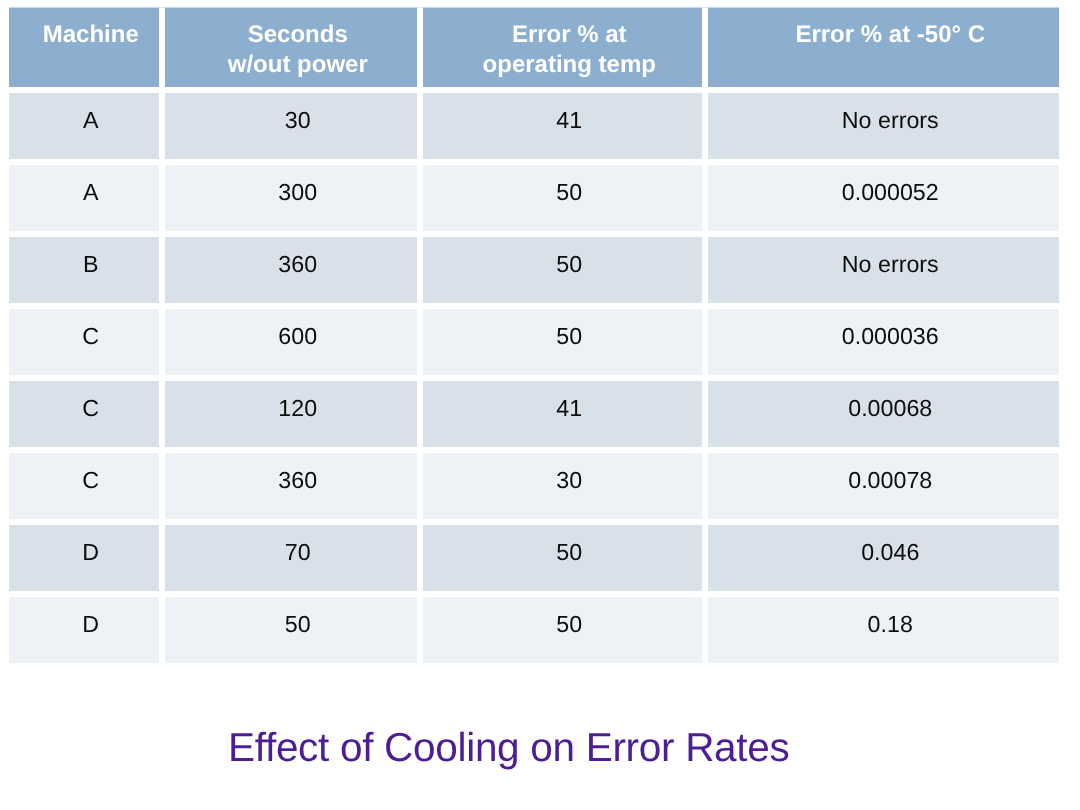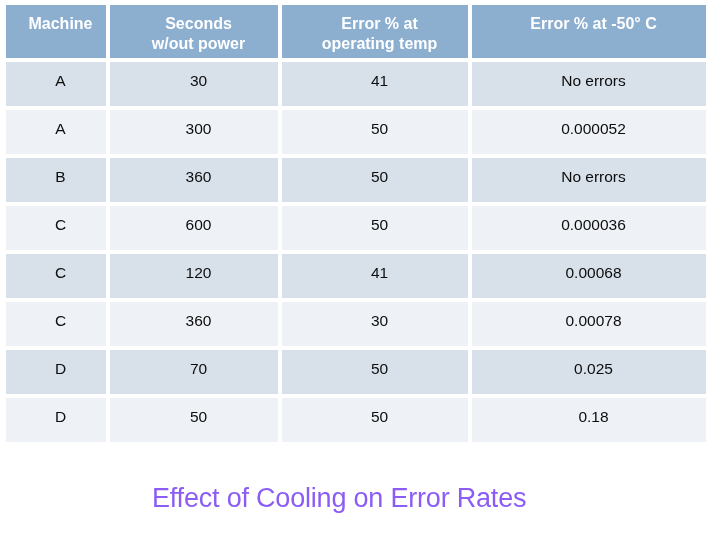--- a/index.html
+++ b/index.html
@@ -76,21 +76,21 @@
 
   #data-table tbody tr.band-dark td  { background: #d8e0ea; }
   #data-table tbody tr.band-light td { background: #eef1f6; }
 
   
   #slide-title {
     position: absolute;
     left: 152px;
     top: 481px;
     width: 430px;
-    color: #8b5cf6;
+    color: #4c1d95;
     font-size: 27px;
     line-height: 34px;
     font-weight: normal;
     letter-spacing: -0.2px;
     white-space: pre-line;
   }
 </style>
 </head>
 <body>
 
@@ -147,21 +147,21 @@
       <tr class="band-light">
         <td>C</td>
         <td>360</td>
         <td>30</td>
         <td>0.00078</td>
       </tr>
       <tr class="band-dark">
         <td>D</td>
         <td>70</td>
         <td>50</td>
-        <td>0.025</td>
+        <td>0.046</td>
       </tr>
       <tr class="band-light">
         <td>D</td>
         <td>50</td>
         <td>50</td>
         <td>0.18</td>
       </tr>
     </tbody>
   </table>
 

